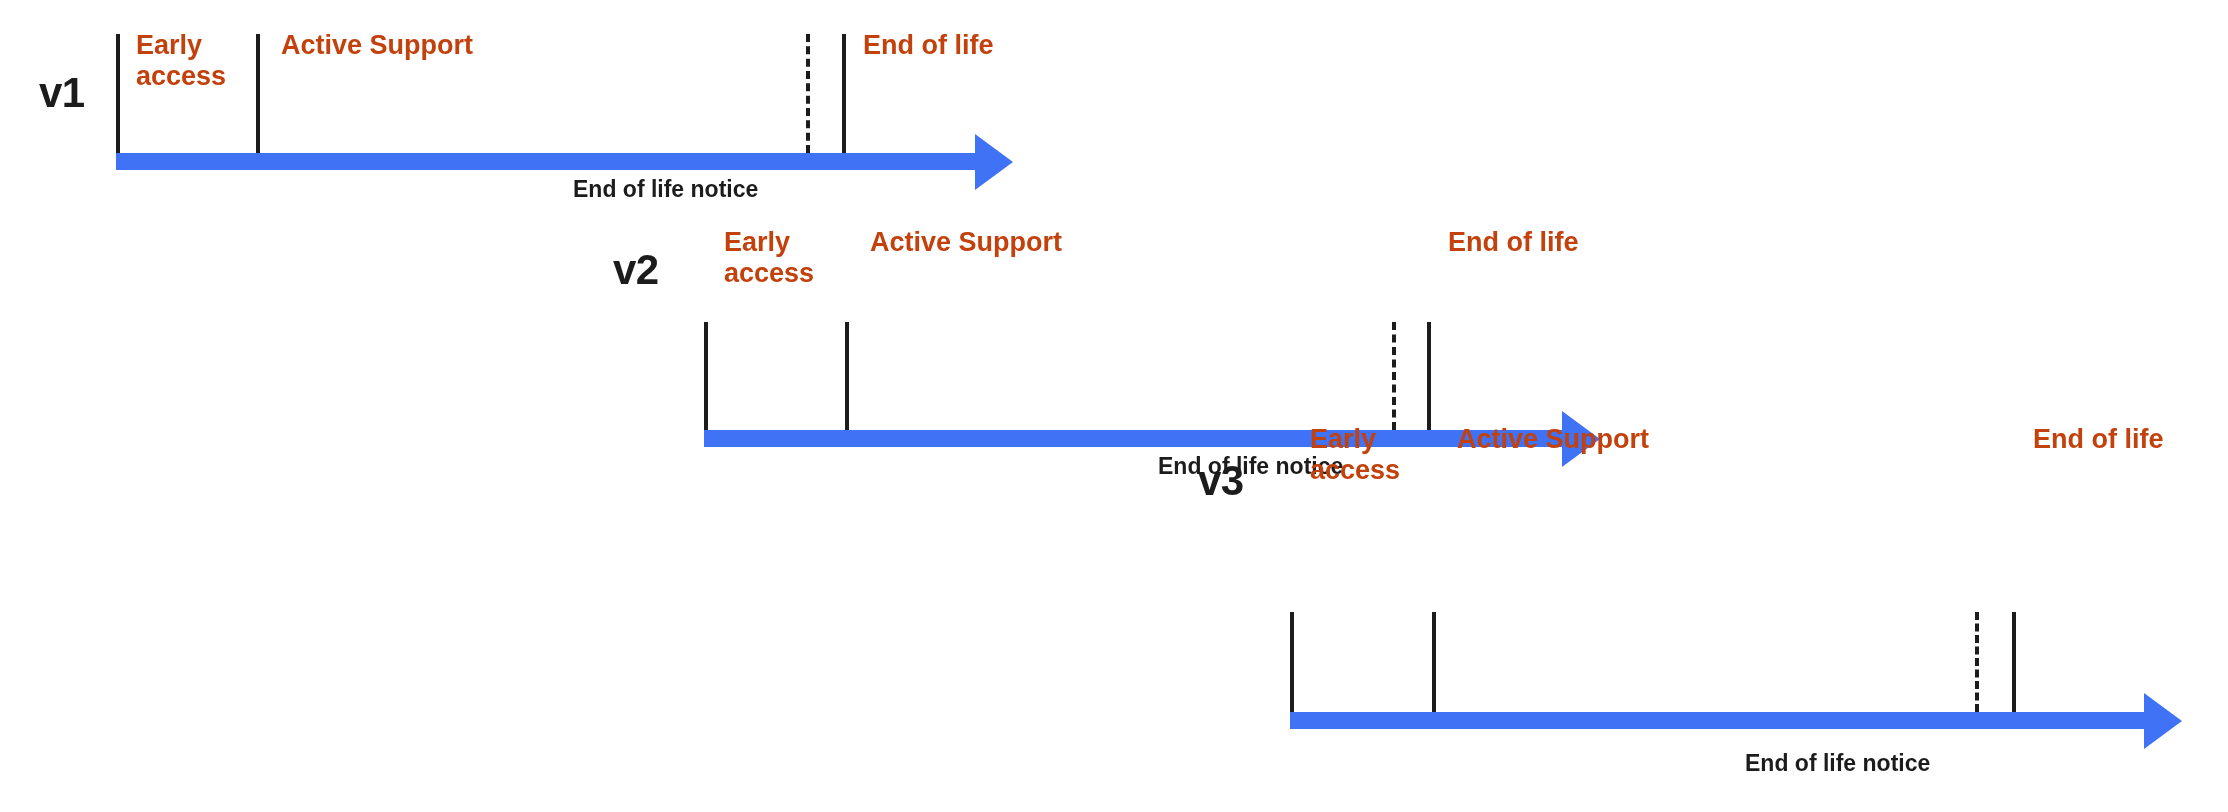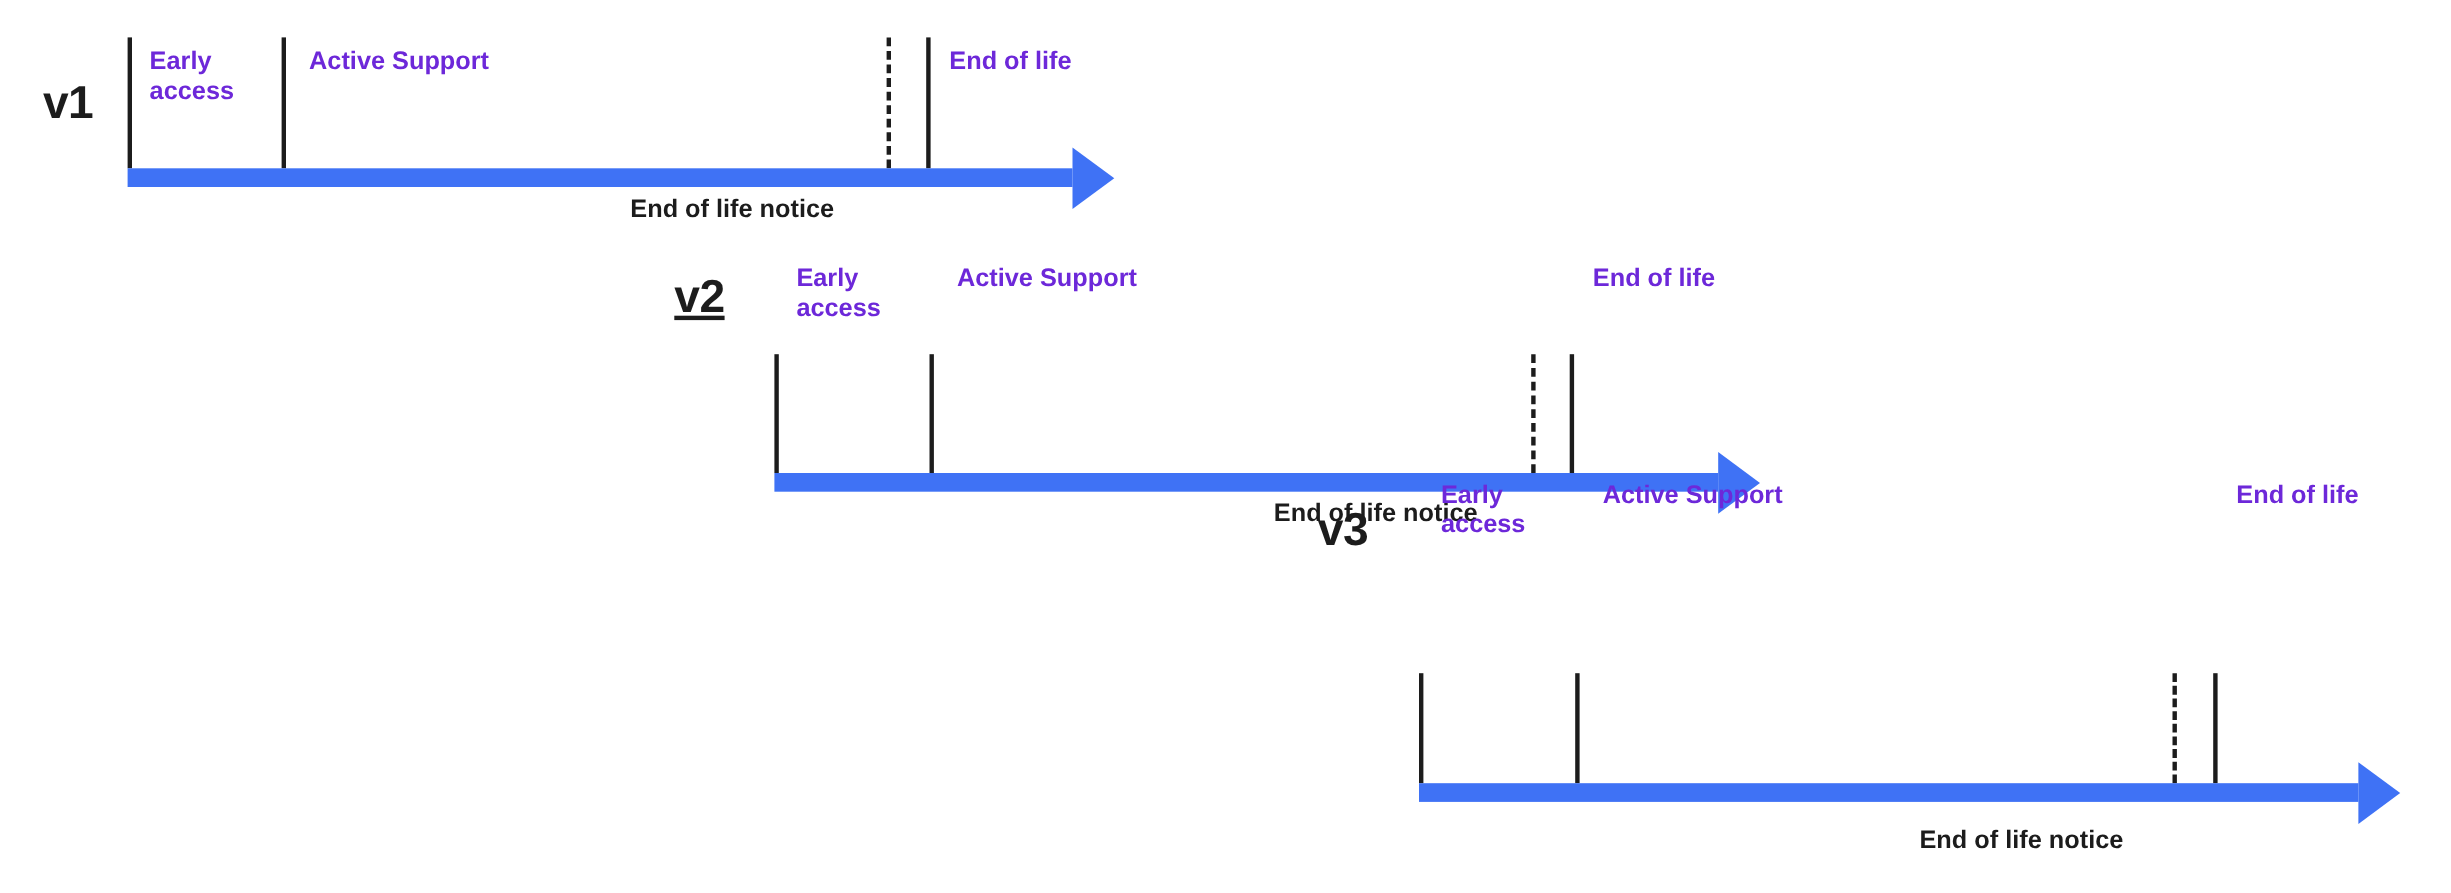--- a/index.html
+++ b/index.html
@@ -44,26 +44,25 @@
     background: #1c1c1c;
   }
   .tick.dashed {
     background: none;
     width: 0;
     border-left: 4px dashed #1c1c1c;
   }
 
   .phase-label {
     position: absolute;
-    font-size: 23px;
+    font-size: 27px;
     font-weight: 700;
-    color: #6d28d9;
+    color: #c2410c;
     line-height: 1.16;
     white-space: pre-line;
-    margin-top: 12px;
   }
 
   .notice-label {
     position: absolute;
     font-size: 23px;
     font-weight: 700;
     color: #1c1c1c;
     line-height: 1;
     white-space: nowrap;
   }
@@ -99,21 +98,21 @@
 access</div>
       <div class="phase-label" style="left: 281px; top: 30px;">Active Support</div>
       <div class="phase-label" style="left: 863px; top: 30px;">End of life</div>
       <div class="arrow-bar" style="left: 116px; top: 153px; width: 897px;">
         <div class="shaft" style="width: 859px; background: rgb(63, 114, 245);"></div>
         <div class="head" style="left: 859px; margin-top: -28px; border-top: 28px solid transparent; border-bottom: 28px solid transparent; border-left: 38px solid rgb(63, 114, 245);"></div>
       </div>
       <div class="notice-label" style="left: 573px; top: 178px;">End of life notice</div>
     </div>
     <div class="timeline-row">
-      <div class="version-label" style="left: 613px; top: 249px; text-decoration: underline;">v2</div>
+      <div class="version-label" style="left: 613px; top: 249px;">v2</div>
       <div class="tick" style="left: 704px; top: 322px; height: 108px;"></div>
       <div class="tick" style="left: 845px; top: 322px; height: 108px;"></div>
       <div class="tick dashed" style="left: 1392px; top: 322px; height: 108px;"></div>
       <div class="tick" style="left: 1427px; top: 322px; height: 108px;"></div>
       <div class="phase-label" style="left: 724px; top: 227px;">Early
 access</div>
       <div class="phase-label" style="left: 870px; top: 227px;">Active Support</div>
       <div class="phase-label" style="left: 1448px; top: 227px;">End of life</div>
       <div class="arrow-bar" style="left: 704px; top: 430px; width: 896px;">
         <div class="shaft" style="width: 858px; background: rgb(63, 114, 245);"></div>

